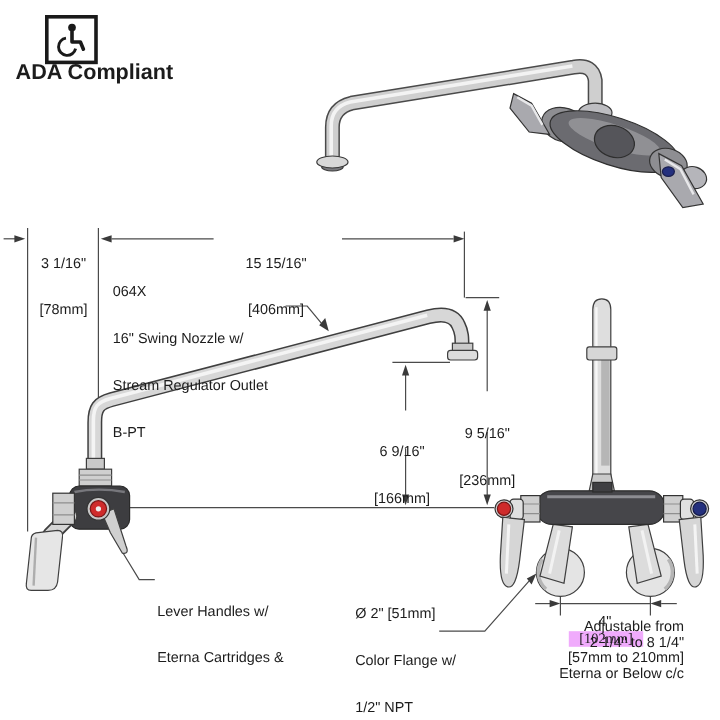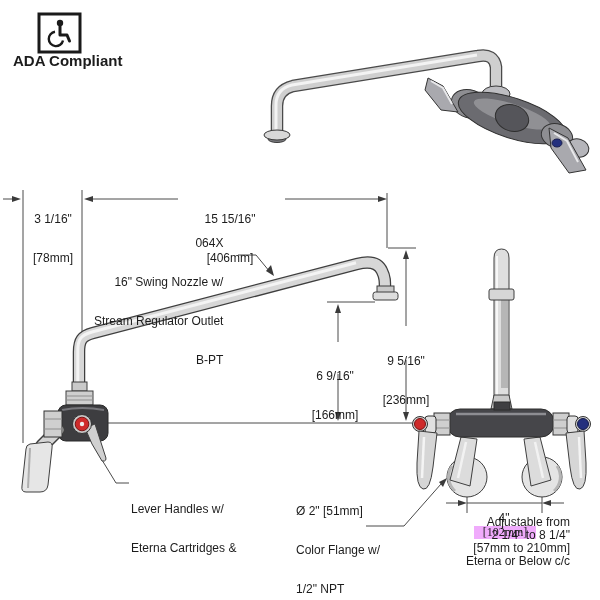--- a/index.html
+++ b/index.html
@@ -3,21 +3,21 @@
 <meta charset="utf-8">
 <style>
   html,body{margin:0;padding:0;background:#ffffff;}
   #page{position:relative;width:600px;height:600px;background:#ffffff;overflow:hidden;
         font-family:"Liberation Sans", sans-serif;color:#1c1c1c;}
   #art{position:absolute;left:0;top:0;}
   .t{position:absolute;font-size:12px;line-height:13px;white-space:pre;}
   .tc{text-align:right;white-space:normal;}
   .dim{font-size:12px;line-height:13px;text-align:center;}
   .dim span{display:block;}
-  .ada{font-weight:bold;font-size:15px;}
+  .ada{font-weight:bold;font-size:18px;text-align:center;}
   .bgw{background:#f0abfc;padding:0 2px;display:inline-block;font-family:Liberation Serif, serif;}
 </style>
 </head>
 <body>
 
 <div id="page">
 
 <svg id="art" width="600" height="600" viewBox="0 0 600 600">
 
   <g>
@@ -174,21 +174,21 @@
 <div class="t dim" style="left:22px;top:187px;width:62px;">
   <span>3 1/16"</span>
   <span>[78mm]</span>
 </div>
 
 <div class="t dim" style="left:192px;top:187px;width:76px;">
   <span>15 15/16"</span>
   <span>[406mm]</span>
 </div>
 
-<div class="t" style="left:94px;top:211px;text-align:right;">
+<div class="t" style="left:94px;top:211px;">
   <div>064X</div>
   <div>16" Swing Nozzle w/</div>
   <div>Stream Regulator Outlet</div>
   <div>B-PT</div>
 </div>
 
 <div class="t dim" style="left:303px;top:344px;width:64px;">
   <span>6 9/16"</span>
   <span>[166mm]</span>
 </div>

